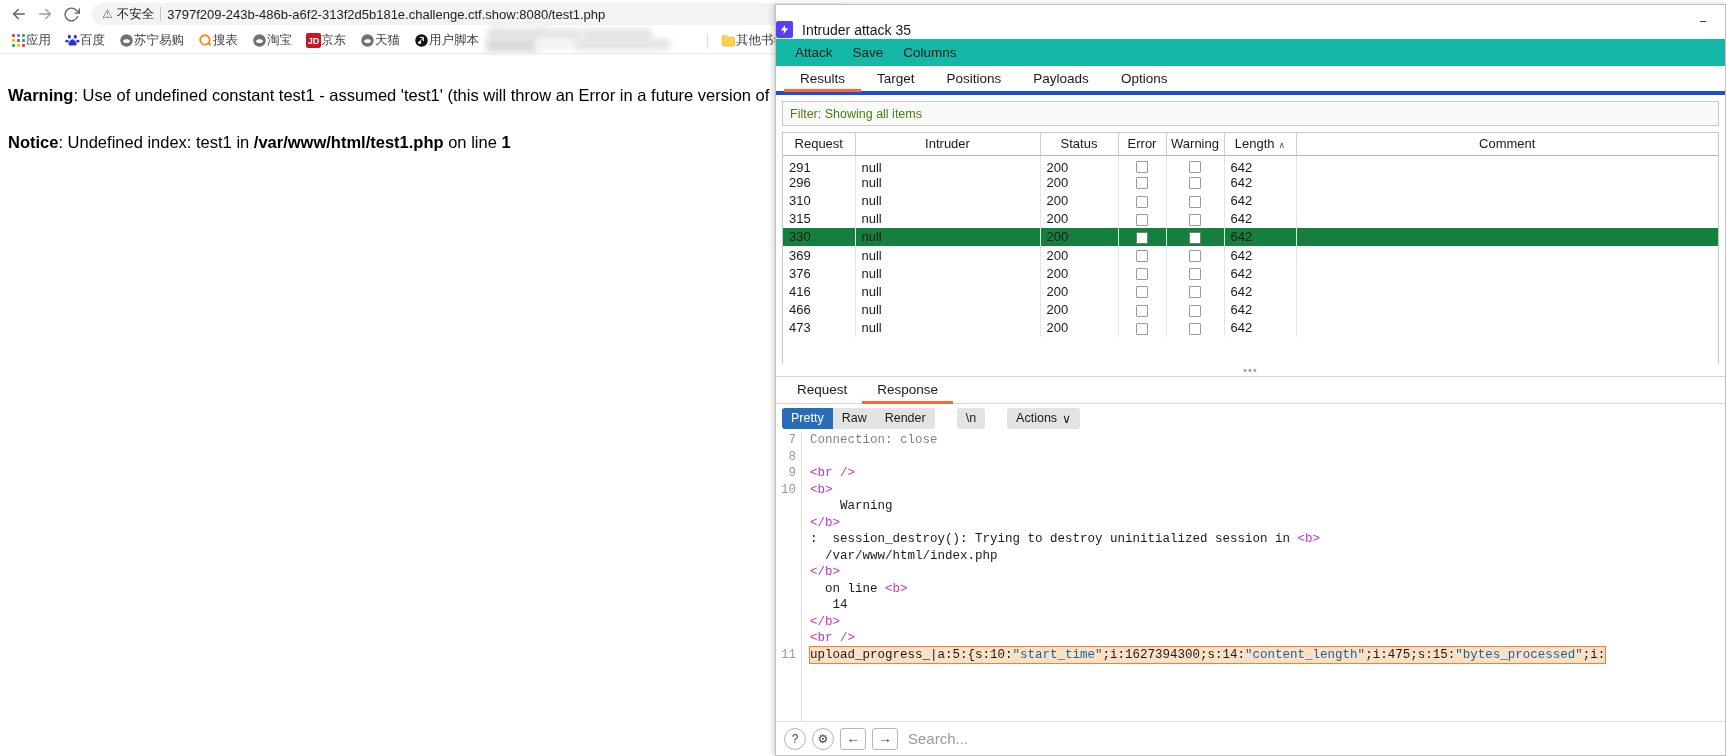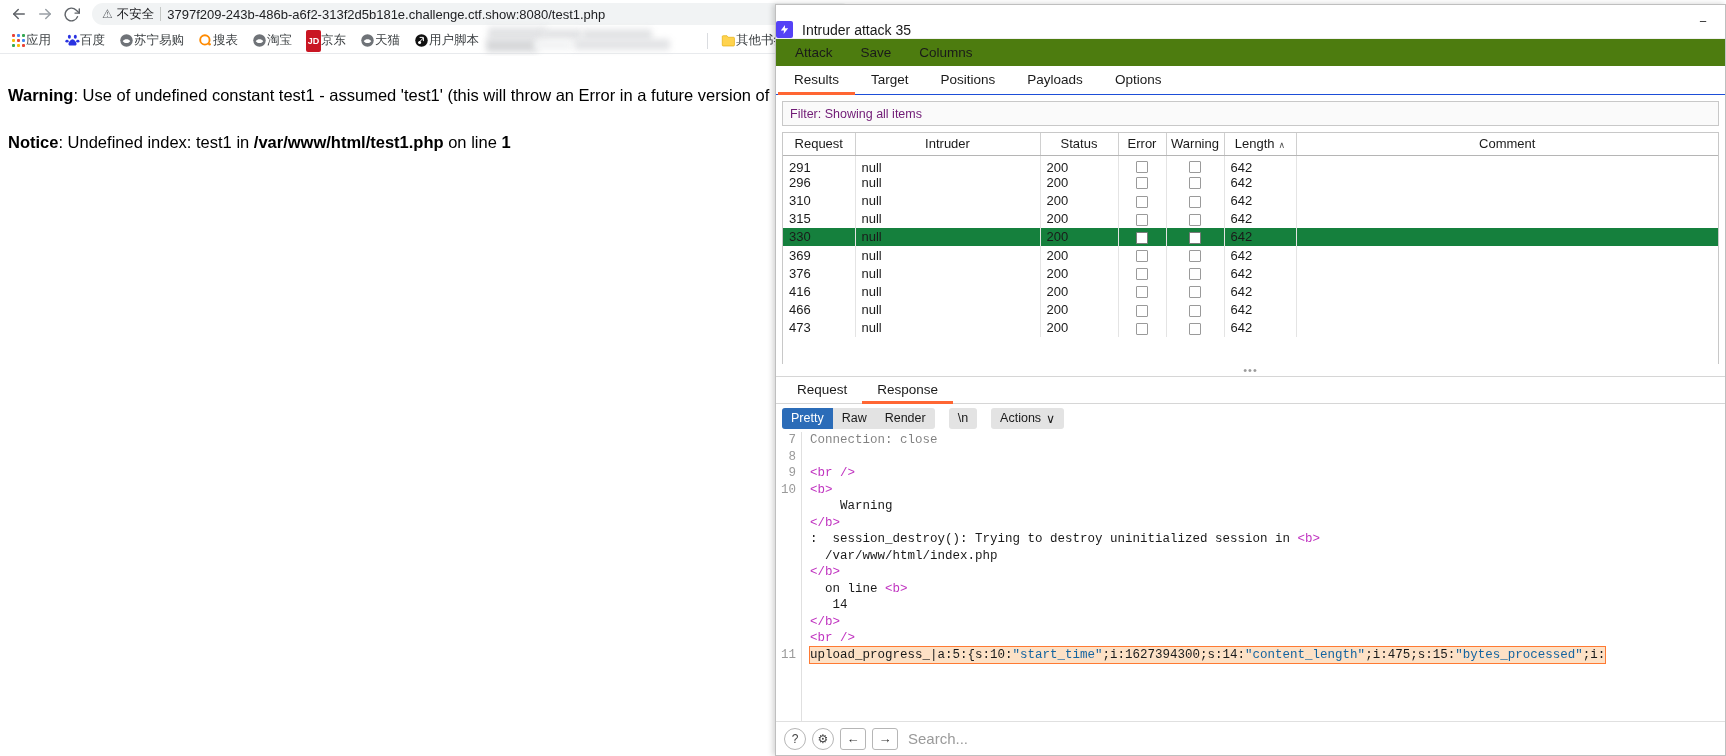--- a/index.html
+++ b/index.html
@@ -42,21 +42,21 @@
     display: flex; align-items: center; gap: 0px; padding: 0 4px;
     background: #ffffff; border-bottom: 1px solid #e8eaed;
   }
   .bm {
     display: flex; align-items: center; 
     padding: 2px 7px; font-size: 12.5px; color: #3c4043; white-space: nowrap;
   }
   .bm-ico { width: 15px; height: 15px; flex: 0 0 auto; display: flex; align-items: center; justify-content: center; }
   .apps-grid { display: grid; grid-template-columns: repeat(3, 3px); grid-template-rows: repeat(3, 3px); gap: 2px; }
   .apps-grid i { display: block; width: 3px; height: 3px; border-radius: 1px; }
-  .sq { width: 15px; height: 22px; border-radius: 2px; display: flex; align-items: center; justify-content: center; color: #fff; font-size: 9px; font-weight: bold; }
+  .sq { width: 15px; height: 15px; border-radius: 2px; display: flex; align-items: center; justify-content: center; color: #fff; font-size: 9px; font-weight: bold; }
   .blur-strip { position: relative; width: 215px; height: 20px; }
   .blur-strip span {
     position: absolute; background: #e3e4e6; border-radius: 2px;
     filter: blur(3px);
   }
   .bm-sep { width: 1px; height: 16px; background: #dadce0; margin: 0 6px; }
 
   
   .page { position: absolute; left: 0; top: 56px; width: 1726px; height: 700px; background: #fff; overflow: hidden; }
   .php-msg {
@@ -85,39 +85,39 @@
     width: 17px; height: 17px; background: #5542f6; border-radius: 2px;
     display: flex; align-items: center; justify-content: center;
     color: #fff; font-size: 12px; line-height: 1; flex: 0 0 auto;
   }
   .burp-title { margin-left: 9px; font-size: 14px; color: #1a1a1a; }
   .burp-winbtns { margin-left: auto; display: flex; height: 34px; }
   .winbtn { width: 44px; height: 34px; display: flex; align-items: center; justify-content: center; color: #333; font-size: 13px; }
 
   .burp-menubar {
     height: 27px; flex: 0 0 27px; display: flex; align-items: center;
-    padding-left: 10px; gap: 10px; background: #4d7c0f;
+    padding-left: 10px; gap: 2px; background: #14b8a6;
   }
   .menu-item { font-size: 13.5px; color: #1a1a1a; padding: 3px 9px; }
 
   .burp-tabs {
     height: 29px; flex: 0 0 29px; display: flex; align-items: stretch;
-    padding-left: 2px; background: #fff; border-bottom: 1px solid #1d4ed8;
+    padding-left: 8px; background: #fff; border-bottom: 4px solid #1d4ed8;
   }
   .burp-tab {
     padding: 0 16px; display: flex; align-items: center; font-size: 13.5px; color: #1a1a1a;
     border-bottom: 3px solid transparent; position: relative; top: 1px;
   }
   .burp-tab.active { border-bottom-color: #ff6633; }
 
   .filter-bar {
     margin: 6px 6px 0 6px; height: 25px; flex: 0 0 25px;
     border: 1px solid #c8c8c8; background: #fafafa;
     display: flex; align-items: center; padding: 8px 7px;
-    font-size: 12.5px; color: #701a75;
+    font-size: 12.5px; color: #4d7c0f;
   }
 
   
   .results-wrap { margin: 6px 6px 0 6px; flex: 0 0 232px; display: flex; flex-direction: column; overflow: hidden; border: 1px solid #c8c8c8; border-bottom: none;}
   table.results { width: 100%; border-collapse: collapse; table-layout: fixed; font-size: 13px; }
   table.results th {
     font-weight: normal; font-size: 13px; color: #1a1a1a;
     height: 22px; background: #fff;
     border-right: 1px solid #d0d0d0; border-bottom: 1px solid #b5b5b5;
     text-align: center; padding: 0 4px; white-space: nowrap;
@@ -152,21 +152,21 @@
     flex: 0 0 28px; display: flex; align-items: stretch; padding-left: 6px;
     border-top: 1px solid #d6d6d6; border-bottom: 1px solid #d6d6d6; background: #fff;
   }
   .rr-tab {
     padding: 0 15px; display: flex; align-items: center; font-size: 13.5px; color: #1a1a1a;
     border-bottom: 3px solid transparent; position: relative; top: 1px;
   }
   .rr-tab.active { border-bottom-color: #ff6633; }
 
   .msg-toolbar {
-    flex: 0 0 28px; display: flex; align-items: center; gap: 8px; padding: 3px 6px; background: #fff;
+    flex: 0 0 28px; display: flex; align-items: center; gap: 16px; padding: 3px 6px; background: #fff;
   }
   .seg-group { display: flex; align-items: stretch; background: #e3e3e3; border-radius: 3px; overflow: hidden; height: 21px; }
   .seg { padding: 0 9px; display: flex; align-items: center; font-size: 12.5px; color: #1a1a1a; }
   .seg.active { background: #2b6cb8; color: #fff; }
   .tool-chip {
     margin-left: 6px; height: 21px; background: #e3e3e3; border-radius: 3px;
     display: flex; align-items: center; padding: 0 9px; font-size: 12.5px; color: #1a1a1a; gap: 5px;
   }
 
   

